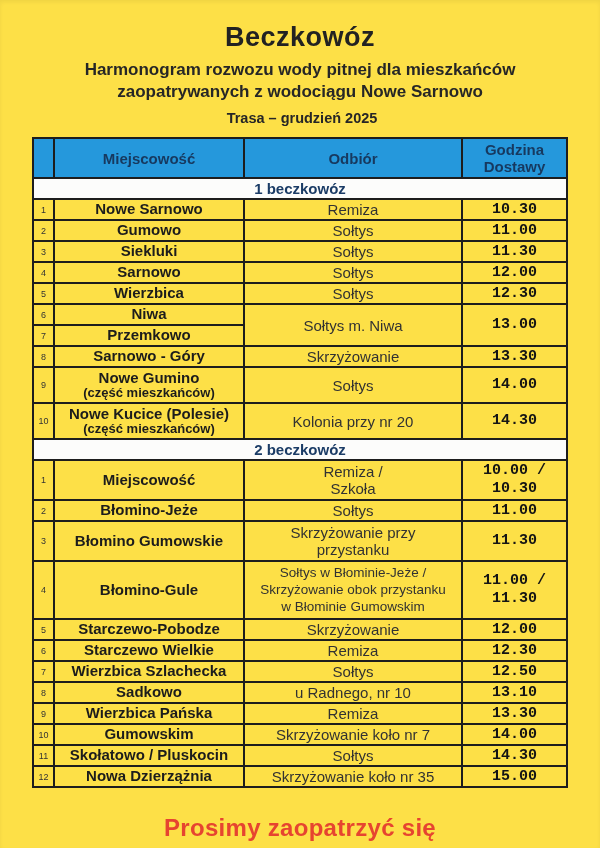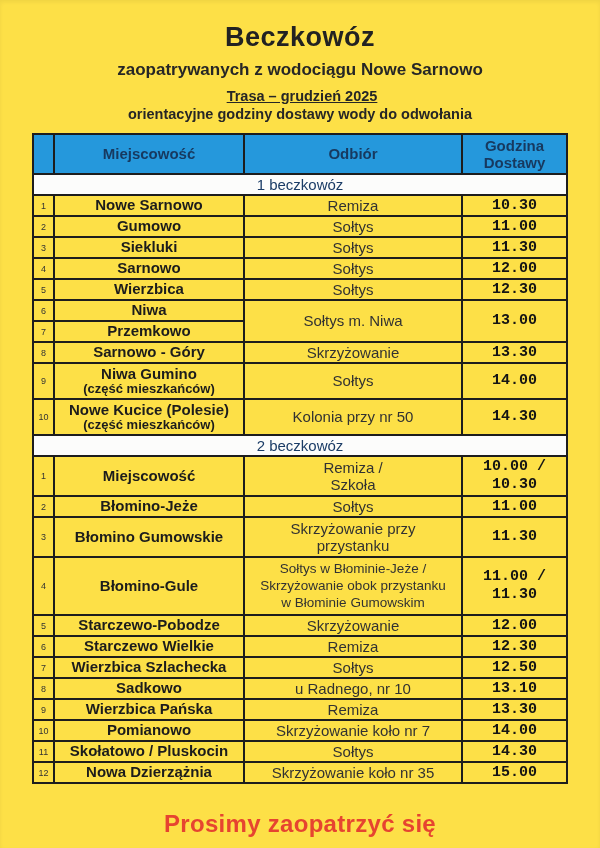--- a/index.html
+++ b/index.html
@@ -11,21 +11,21 @@
   }
   .page{
     position:relative;width:600px;height:848px;
     background:#fde047;overflow:hidden;color:#1f1f1f;
     box-shadow:inset 0 2px 4px rgba(0,0,0,.06);
   }
   
   .doc-head{padding-top:22px;text-align:center;}
   .doc-title{font-size:27px;font-weight:bold;color:#222;letter-spacing:.5px;margin:0 0 6px 0;}
   .doc-sub{font-size:17px;font-weight:bold;color:#262626;line-height:1.3;margin:0;}
-  .doc-route{font-size:14.5px;font-weight:bold;color:#262626;margin:7px 0 0 4px;text-decoration:underline;}
+  .doc-route{font-size:14.5px;font-weight:bold;color:#262626;margin:7px 0 0 4px;}
   .doc-note{font-size:14.5px;font-weight:bold;color:#262626;margin:2px 0 0 0;}
   
   table.sched{
     border-collapse:collapse;table-layout:fixed;
     margin:11px 0 0 32px;width:534px;
     font-size:15px;
   }
   table.sched td,table.sched th{
     border:2px solid #1d1d1d;
     padding:0 2px;overflow:hidden;
@@ -34,21 +34,21 @@
   col.c-num{width:21px;}
   col.c-place{width:190px;}
   col.c-pick{width:218px;}
   col.c-time{width:105px;}
   tr.head th{
     background:#2598dc;color:#17395f;
     font-size:15px;font-weight:bold;
     height:38px;line-height:1.15;
   }
   tr.sectionrow td{
-    font-weight:normal;color:#1b3c66;height:19px;
+    font-weight:bold;color:#1b3c66;height:19px;
     font-size:15px;background:#fcfcfb;
   }
   td.num{
     font-size:9px;color:#333;text-align:left;
     vertical-align:top;padding:1px 0 0 3px;font-weight:normal;
   }
   td.place{font-weight:bold;color:#1c1c1c;line-height:1.1;}
   td.place .pnote{display:block;font-size:13px;font-weight:bold;}
   td.place .pnote:empty{display:none;}
   td.pickup{color:#323232;line-height:1.15;white-space:pre-line;}
@@ -62,23 +62,23 @@
   .doc-footer{margin-top:26px;text-align:center;color:#e64430;}
   .doc-footer p{margin:0 0 14px 0;font-size:24px;font-weight:bold;letter-spacing:.3px;}
 </style>
 </head>
 <body>
 
 <div class="page">
 
   <div class="doc-head">
     <h1 class="doc-title">Beczkowóz</h1>
+    <p class="doc-sub">Harmonogram rozwozu wody pitnej dla mieszkańców</p>
     <p class="doc-sub">zaopatrywanych z wodociągu Nowe Sarnowo</p>
     <p class="doc-route">Trasa – grudzień 2025</p>
-    <p class="doc-note">orientacyjne godziny dostawy wody do odwołania</p>
   </div>
 
   <table class="sched">
     <colgroup>
       <col class="c-num">
         <col class="c-place">
         <col class="c-pick">
         <col class="c-time">
     </colgroup>
     <thead>
@@ -136,28 +136,28 @@
         <td class="place"><span>Przemkowo</span></td>
       </tr>
       <tr class="std">
         <td class="num">8</td>
         <td class="place"><span>Sarnowo - Góry</span></td>
         <td class="pickup">Skrzyżowanie</td>
         <td class="time">13.30</td>
       </tr>
       <tr class="h34">
         <td class="num">9</td>
-        <td class="place"><span>Niwa Gumino</span><span class="pnote">(część mieszkańców)</span></td>
+        <td class="place"><span>Nowe Gumino</span><span class="pnote">(część mieszkańców)</span></td>
         <td class="pickup">Sołtys</td>
         <td class="time">14.00</td>
       </tr>
       <tr class="h34">
         <td class="num">10</td>
         <td class="place"><span>Nowe Kucice (Polesie)</span><span class="pnote">(część mieszkańców)</span></td>
-        <td class="pickup">Kolonia przy nr 50</td>
+        <td class="pickup">Kolonia przy nr 20</td>
         <td class="time">14.30</td>
       </tr>
 
       <tr class="sectionrow">
         <td colspan="4">2 beczkowóz</td>
       </tr>
       <tr class="h38">
         <td class="num">1</td>
         <td class="place"><span>Miejscowość</span></td>
         <td class="pickup">Remiza /
@@ -212,21 +212,21 @@
         <td class="time">13.10</td>
       </tr>
       <tr class="std">
         <td class="num">9</td>
         <td class="place"><span>Wierzbica Pańska</span></td>
         <td class="pickup">Remiza</td>
         <td class="time">13.30</td>
       </tr>
       <tr class="std">
         <td class="num">10</td>
-        <td class="place"><span>Pomianowo</span></td>
+        <td class="place"><span>Gumowskim</span></td>
         <td class="pickup">Skrzyżowanie koło nr 7</td>
         <td class="time">14.00</td>
       </tr>
       <tr class="std">
         <td class="num">11</td>
         <td class="place"><span>Skołatowo / Pluskocin</span></td>
         <td class="pickup">Sołtys</td>
         <td class="time">14.30</td>
       </tr>
       <tr class="std">

